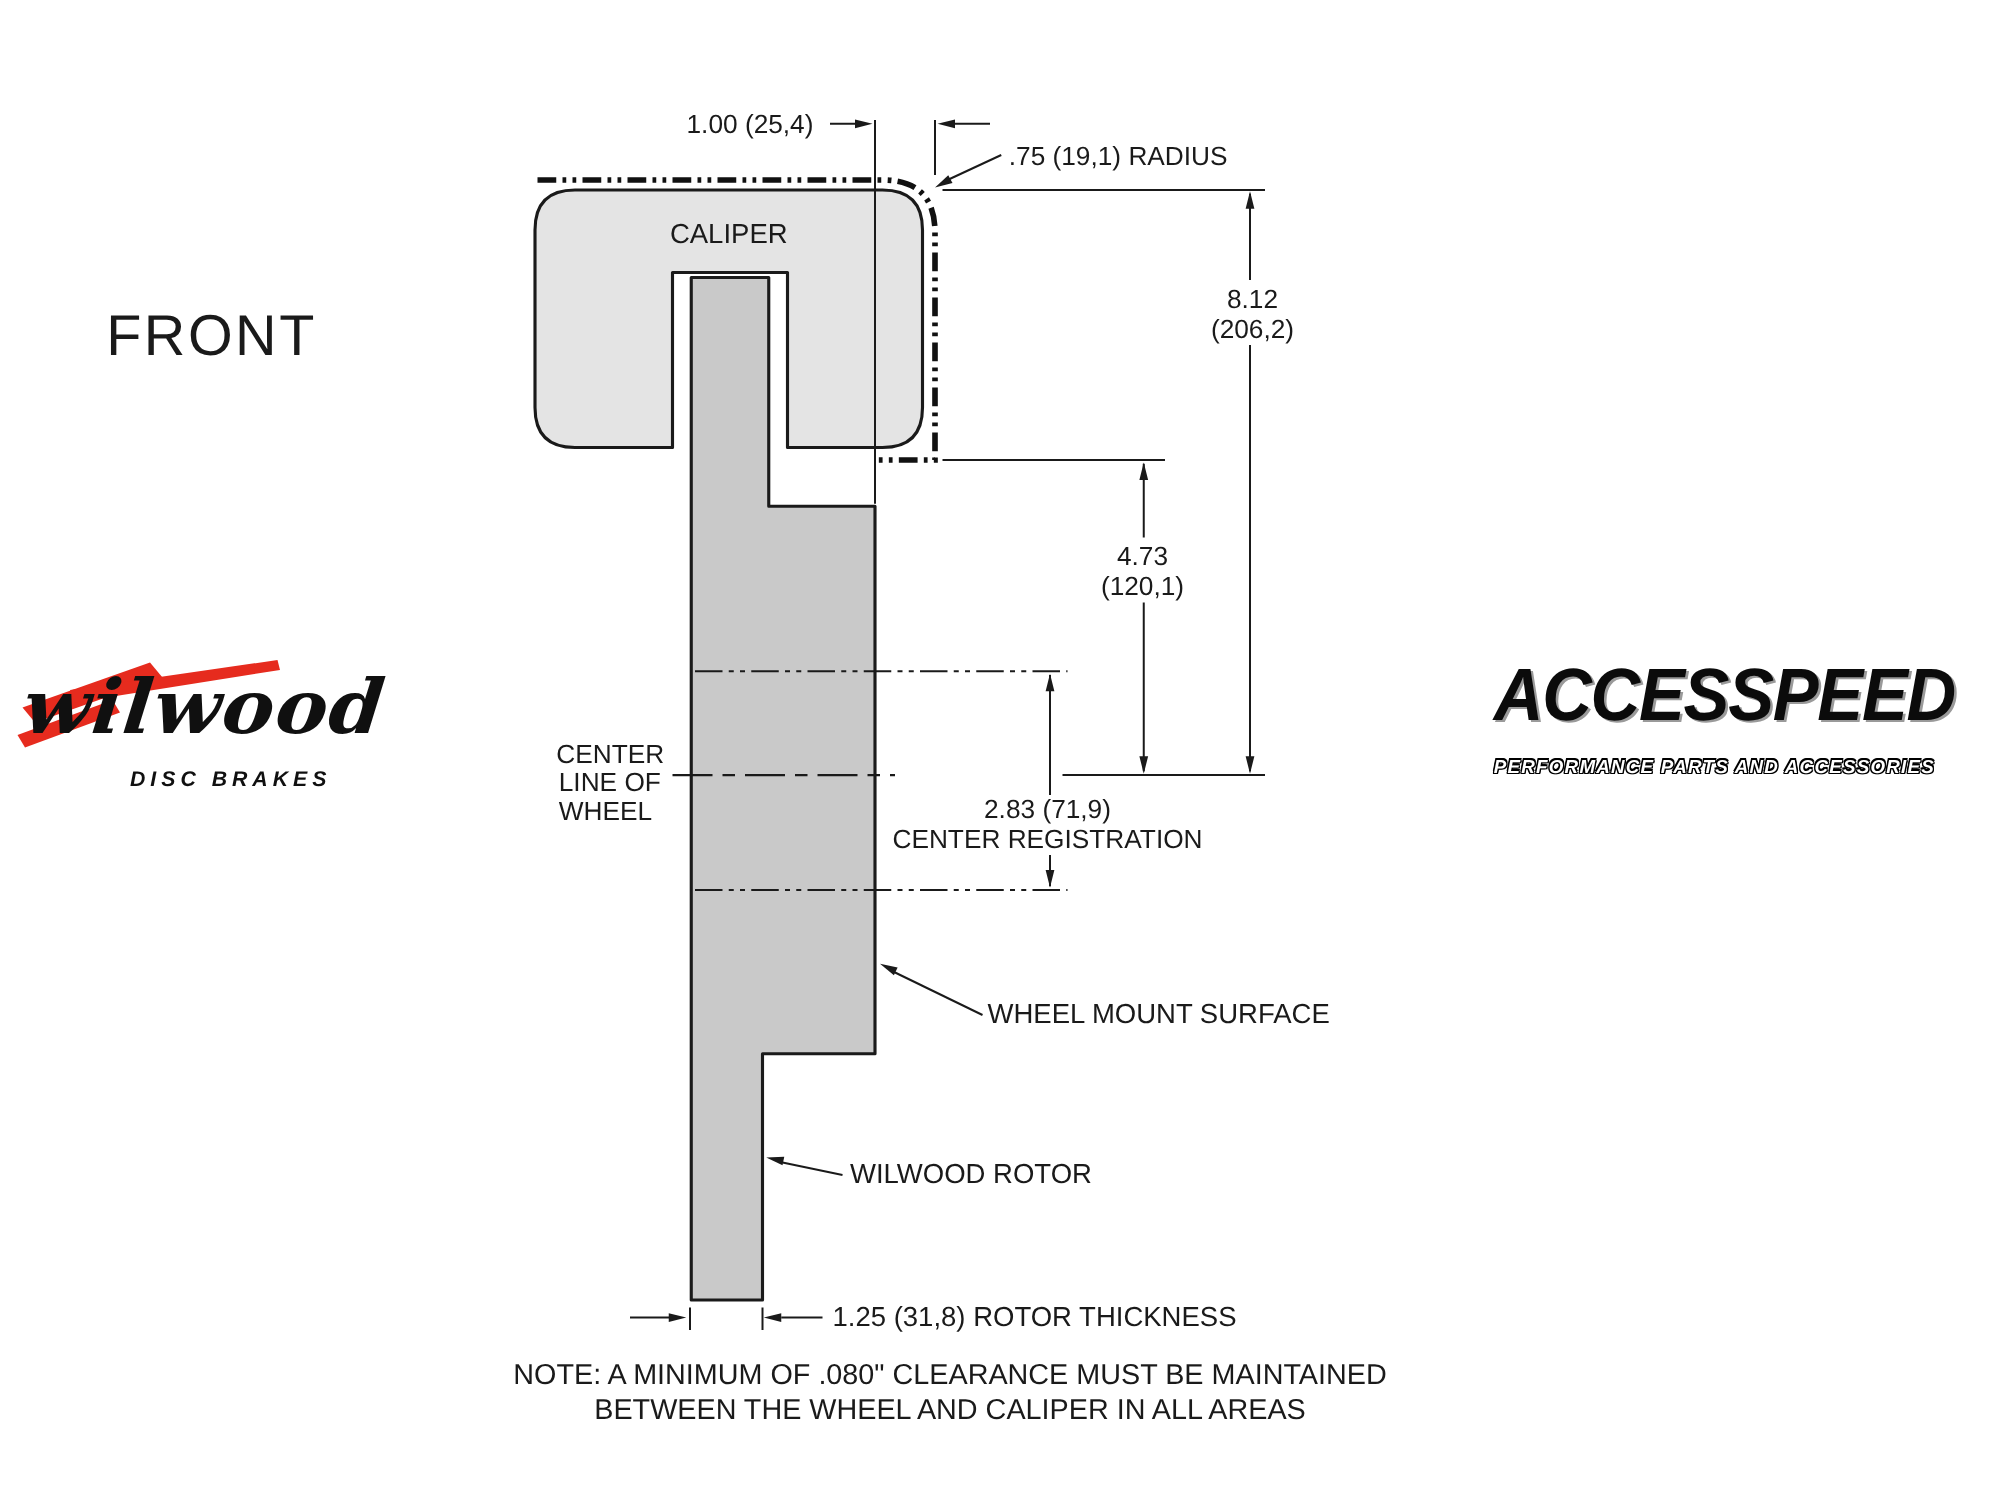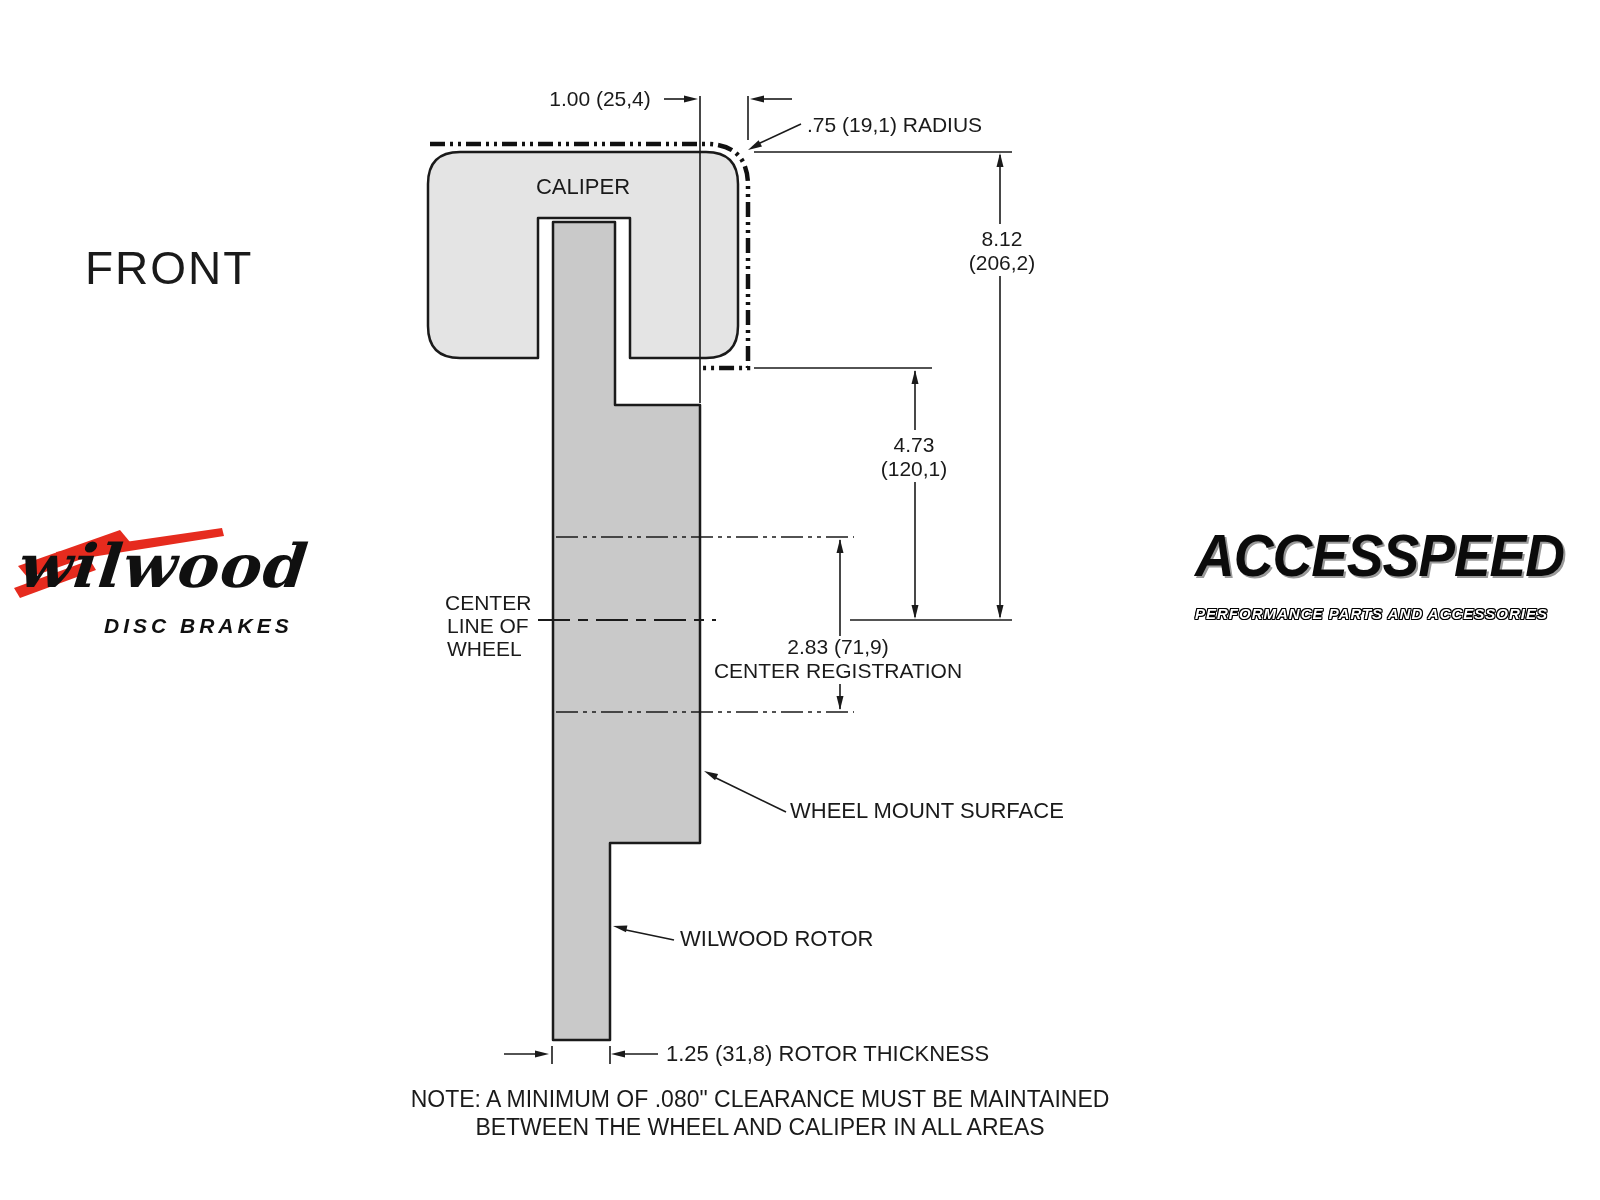--- a/index.html
+++ b/index.html
@@ -14,21 +14,21 @@
   .wilwood-swoosh{position:absolute;left:0;top:0;width:310px;height:125px;}
   .wilwood-script{
     position:absolute;left:4px;top:14px;width:306px;
     font-family:"DejaVu Serif", serif;font-style:italic;font-weight:bold;
     font-size:60px;line-height:1;color:#101010;letter-spacing:1px;
     transform:skewX(-6deg) scaleX(1.04);transform-origin:left bottom;white-space:nowrap;
   }
   .wilwood-tag{
     position:absolute;left:92px;top:92px;
     font-family:"Liberation Sans", sans-serif;font-weight:bold;font-style:italic;
-    font-size:21px;letter-spacing:4px;color:#101010;white-space:nowrap;
+    font-size:17px;letter-spacing:4px;color:#101010;white-space:nowrap;
   }
   
   .accesspeed{position:absolute;left:1195px;top:526px;width:360px;height:110px;}
   .accesspeed-main{
     font-family:"Liberation Sans", sans-serif;font-weight:bold;font-style:italic;
     font-size:55px;line-height:1.0;color:#0b0b0b;letter-spacing:-1px;white-space:nowrap;
     text-shadow:2px 2px 0 #9a9a9a, -1px -1px 0 #ffffff;
     transform:scaleY(1.08);transform-origin:center top;
   }
   .accesspeed-sub{

